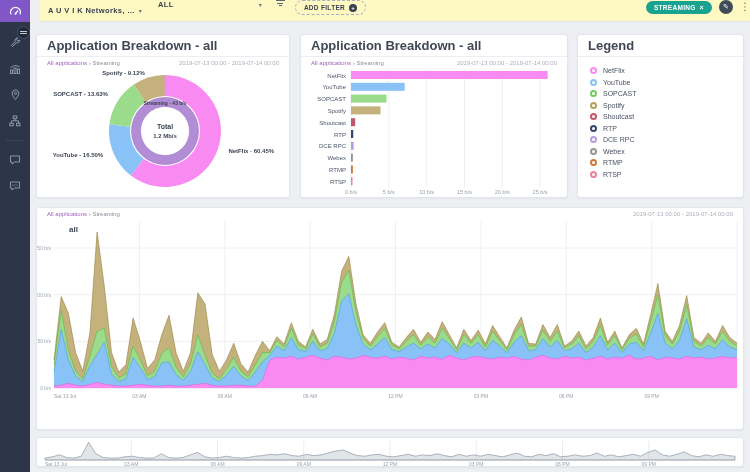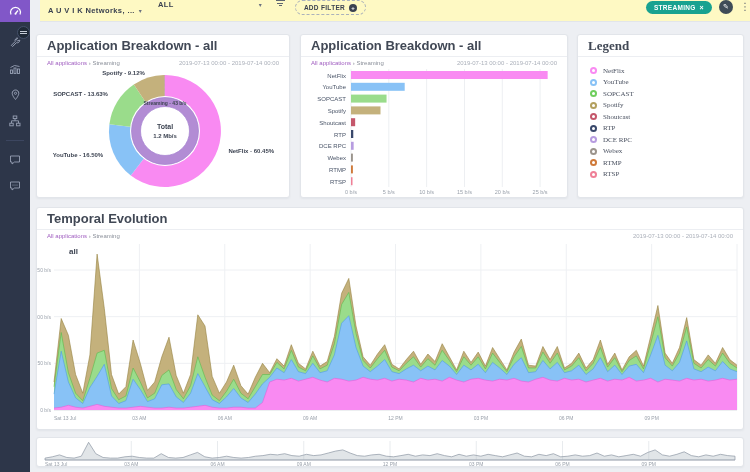--- a/index.html
+++ b/index.html
@@ -220,21 +220,21 @@
         <rect x="50" y="110.2" width="1.5127272727272727" height="8" fill="#ef8097"></rect>
         <text x="50" y="127" font-size="5.5" fill="#9aa1ab" text-anchor="middle">0 b/s</text>
         <text x="87.81818181818181" y="127" font-size="5.5" fill="#9aa1ab" text-anchor="middle">5 b/s</text>
         <text x="125.63636363636364" y="127" font-size="5.5" fill="#9aa1ab" text-anchor="middle">10 b/s</text>
         <text x="163.45454545454544" y="127" font-size="5.5" fill="#9aa1ab" text-anchor="middle">15 b/s</text>
         <text x="201.27272727272728" y="127" font-size="5.5" fill="#9aa1ab" text-anchor="middle">20 b/s</text>
         <text x="239.0909090909091" y="127" font-size="5.5" fill="#9aa1ab" text-anchor="middle">25 b/s</text>
       </svg>
   </div>
 
-  <div class="card" style="left:577px; top:34px; width:167px; height:164px;font-family:Liberation Serif, serif;">
+  <div class="card" style="left:577px; top:34px; width:167px; height:164px;">
     <div class="card-h">Legend</div>
     <ul class="legend-list" id="legend-list">
         <li>
           <span class="ldot" style="background: rgb(249, 138, 242);"></span>
           <span>NetFlix</span>
         </li>
         <li>
           <span class="ldot" style="background: rgb(136, 194, 246);"></span>
           <span>YouTube</span>
         </li>
@@ -267,21 +267,20 @@
           <span>RTMP</span>
         </li>
         <li>
           <span class="ldot" style="background: rgb(239, 128, 151);"></span>
           <span>RTSP</span>
         </li>
       </ul>
   </div>
 
   <div class="card" style="left:36px; top:207px; width:708px; height:223px;">
-    <div class="card-h">Temporal Evolution</div>
     <div class="meta">
       <span class="bc">
         <a>All applications</a>
         <span class="sep">›</span>
         <span class="cur">Streaming</span>
       </span>
       <span class="stamp">2019-07-13 00:00 - 2019-07-14 00:00</span>
     </div>
     <svg id="temporal-svg" width="706" height="188" viewBox="0 0 706 188">
         <line x1="17" y1="170" x2="700" y2="170" stroke="#d9dde2" stroke-width="1"></line>

